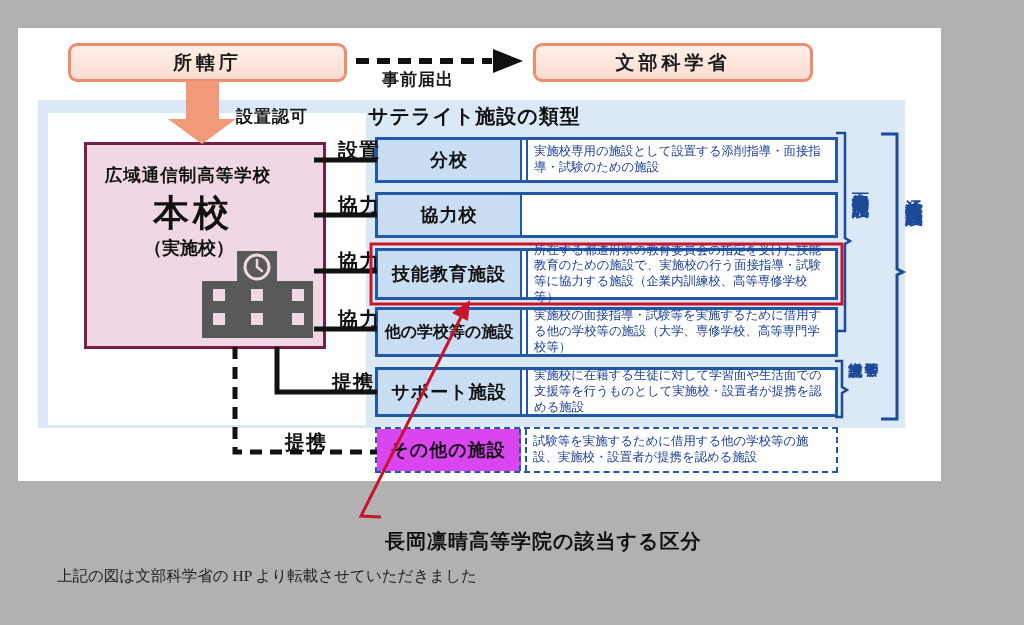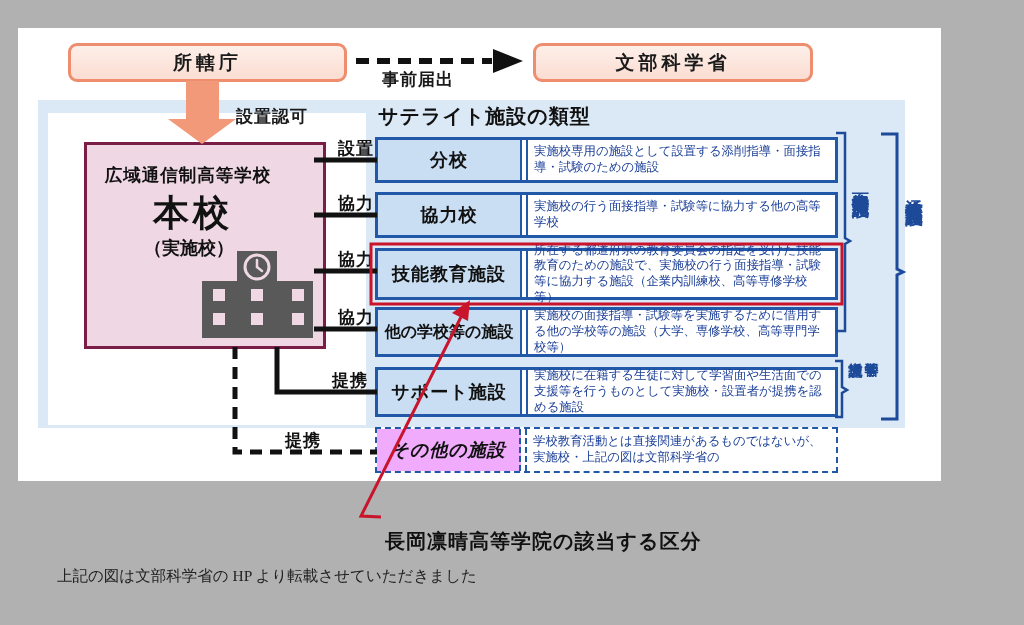--- a/index.html
+++ b/index.html
@@ -17,21 +17,21 @@
     z-index:2;height:33px;border:3px solid #ef8d6f;border-radius:9px;
     background:linear-gradient(#fdefe9,#fbddd2);
     display:flex;align-items:center;justify-content:center;
     font-weight:bold;font-size:19px;color:#1a1a1a;letter-spacing:4px;
   }
   #box-authority{left:68px;top:43px;width:273px;}
   #box-mext{left:533px;top:43px;width:274px;}
   .blk-label{z-index:3;font-weight:bold;color:#1a1a1a;letter-spacing:1px;}
   #lbl-prior{left:382px;top:68px;font-size:17px;}
   #lbl-approval{left:236px;top:105px;font-size:17px;}
-  #diagram-title{left:378px;top:103px;font-size:20px;font-weight:bold;color:#111;z-index:3;letter-spacing:1px;}
+  #diagram-title{left:368px;top:103px;font-size:20px;font-weight:bold;color:#111;z-index:3;letter-spacing:1px;}
   
   #main-school{
     left:84px;top:142px;width:236px;height:201px;z-index:2;
     background:#efd8e3;border:3px solid #7b1e47;text-align:center;color:#111;
   }
   #ms-line1{margin-top:18px;padding-right:34px;font-weight:bold;font-size:17.5px;letter-spacing:1px;}
   #ms-line2{margin-top:2px;padding-right:24px;font-weight:bold;font-size:36px;letter-spacing:4px;}
   #ms-line3{margin-top:-2px;padding-right:32px;font-weight:bold;font-size:18px;}
   #school-icon{position:absolute;right:8px;bottom:8px;}
   
@@ -49,24 +49,24 @@
     flex:1;border-left:2px solid #2158a8;display:flex;align-items:center;
     padding:1px 6px;font-size:12.4px;line-height:1.27;color:#1a3e96;font-weight:500;
   }
   #row-0{top:137px;height:46px;}
   #row-1{top:192px;height:46px;}
   #row-2{top:248px;height:52px;}
   #row-3{top:307px;height:50px;}
   #row-3 .cell-label{font-size:16px;letter-spacing:0;}
   #row-4{top:367px;height:50px;}
   #row-5{top:427px;height:46px;border:2px dashed #2158a8;}
-  #row-5 .cell-label{background:#f0abfc;border-right:2px dashed #2158a8;font-style:italic;}
+  #row-5 .cell-label{background:#d946ef;border-right:2px dashed #2158a8;}
   #row-5 .cell-desc{border-left:2px dashed #2158a8;}
   
-  .conn-label{z-index:3;font-weight:bold;font-size:17px;color:#111;letter-spacing:1px;}
+  .conn-label{z-index:3;font-weight:bold;font-size:20px;color:#111;letter-spacing:1px;}
   #conn-0{left:338px;top:137px;}
   #conn-1{left:338px;top:192px;}
   #conn-2{left:338px;top:248px;}
   #conn-3{left:338px;top:306px;}
   #conn-4{left:332px;top:369px;}
   #conn-5{left:285px;top:429px;}
   
   .vlabel{z-index:3;writing-mode:vertical-rl;font-weight:bold;color:#1d4a99;letter-spacing:1px;}
   #vl-face{left:849px;top:179px;font-size:17px;}
   #vl-learn{left:848px;top:352px;font-size:14px;white-space:pre-line;line-height:16px;letter-spacing:0;}
@@ -125,41 +125,40 @@
   <div class="abs conn-label" id="conn-5">提携</div>
 
   <div class="row" id="row-0">
     <div class="cell-label">分校</div>
     <div class="cell-gap"></div>
     <div class="cell-desc">実施校専用の施設として設置する添削指導・面接指導・試験のための施設</div>
   </div>
   <div class="row" id="row-1">
     <div class="cell-label">協力校</div>
     <div class="cell-gap"></div>
-    <div class="cell-desc">実施校の行う面接指導・試験等に協力する他の高等学校</div>
   </div>
   <div class="row" id="row-2">
     <div class="cell-label">技能教育施設</div>
     <div class="cell-gap"></div>
     <div class="cell-desc">所在する都道府県の教育委員会の指定を受けた技能教育のための施設で、実施校の行う面接指導・試験等に協力する施設（企業内訓練校、高等専修学校等）</div>
   </div>
   <div class="row" id="row-3">
     <div class="cell-label">他の学校等の施設</div>
     <div class="cell-gap"></div>
     <div class="cell-desc">実施校の面接指導・試験等を実施するために借用する他の学校等の施設（大学、専修学校、高等専門学校等）</div>
   </div>
   <div class="row" id="row-4">
     <div class="cell-label">サポート施設</div>
     <div class="cell-gap"></div>
     <div class="cell-desc">実施校に在籍する生徒に対して学習面や生活面での支援等を行うものとして実施校・設置者が提携を認める施設</div>
   </div>
   <div class="row" id="row-5">
     <div class="cell-label">その他の施設</div>
     <div class="cell-gap"></div>
-    <div class="cell-desc">学校教育活動とは直接関連があるものではないが、実施校・上記の図は文部科学省の</div>
+    <div class="cell-desc">試験等を実施するために借用する他の学校等の施設、実施校・設置者が提携を認める施設</div>
   </div>
 
   <div class="abs vlabel" id="vl-face">面接指導等実施施設</div>
   <div class="abs vlabel" id="vl-learn">学習等
 支援施設</div>
   <div class="abs vlabel" id="vl-corr">通信教育連携協力施設</div>
 
   <div class="abs" id="annotation">長岡凛晴高等学院の該当する区分</div>
   <div class="abs" id="caption">上記の図は文部科学省の HP より転載させていただきました</div>
 

